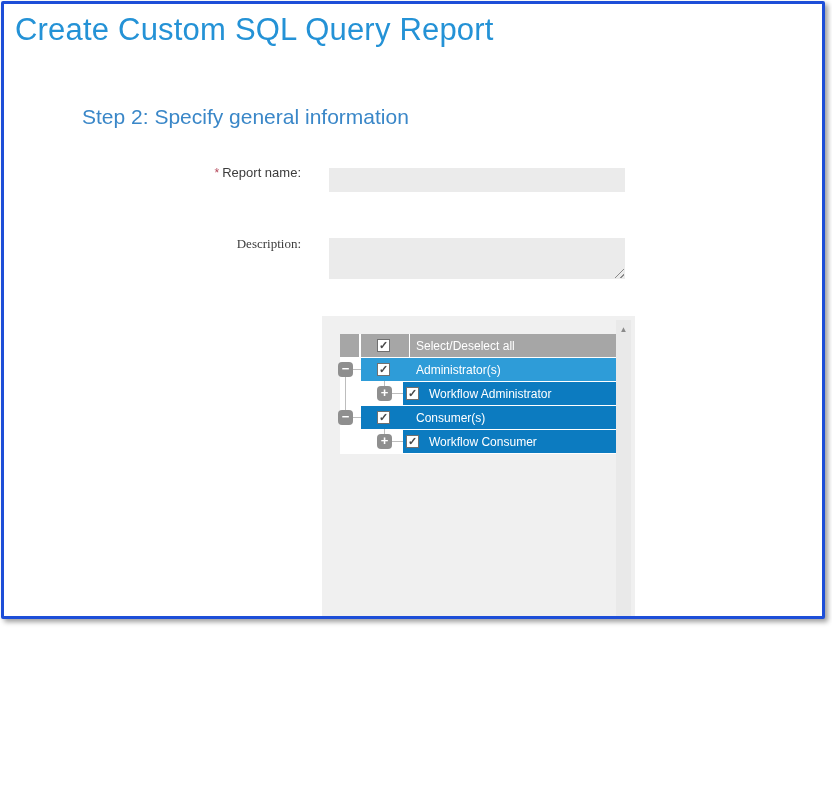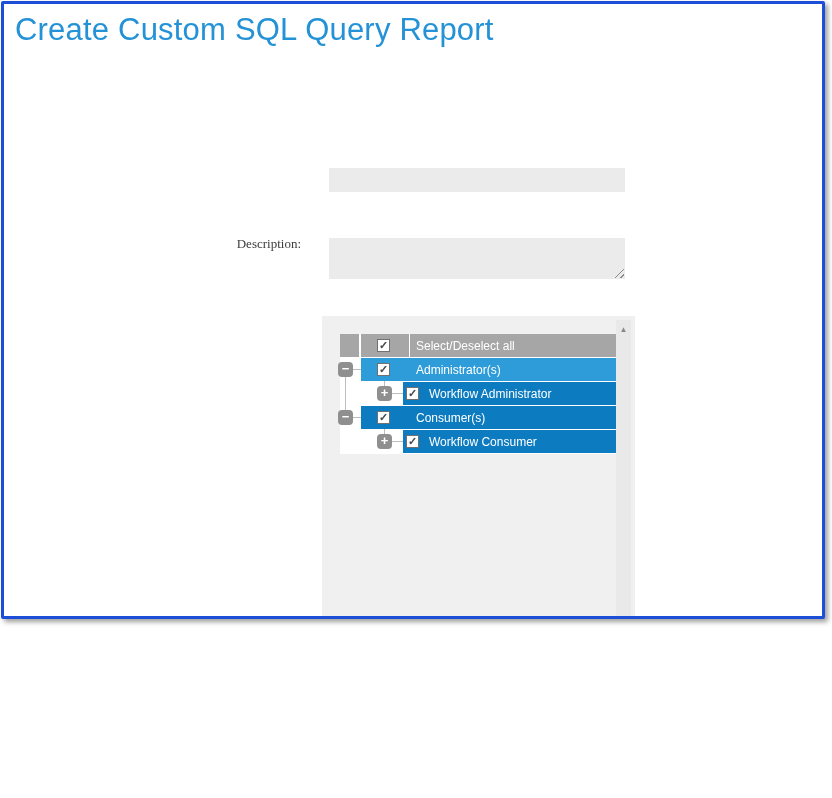--- a/index.html
+++ b/index.html
@@ -143,21 +143,25 @@
   .dot-1 { left:430px; }
   .dot-2 { left:489px; width:15px; height:15px; top:0; background:#ffffff; }
   .dot-3 { left:550px; }
 </style>
 </head>
 <body>
 
 <div class="window">
 
   <div class="page-title">Create Custom SQL Query Report</div>
-
+  <div class="step-heading">Step 2: Specify general information</div>
+
+  <div class="field-label" style="top:161px;">
+    <span class="req-marker">*</span><span>Report name:</span>
+  </div>
   <input class="text-input" style="top: 164px;" type="text" value="">
 
   <div class="field-label" style="top:232px;font-family:Liberation Serif, serif;">Description:</div>
   <textarea class="desc-area" style=""></textarea>
   <div class="resize-grip"></div>
 
 
   <div class="roles-panel">
     <div class="roles-table">
 

